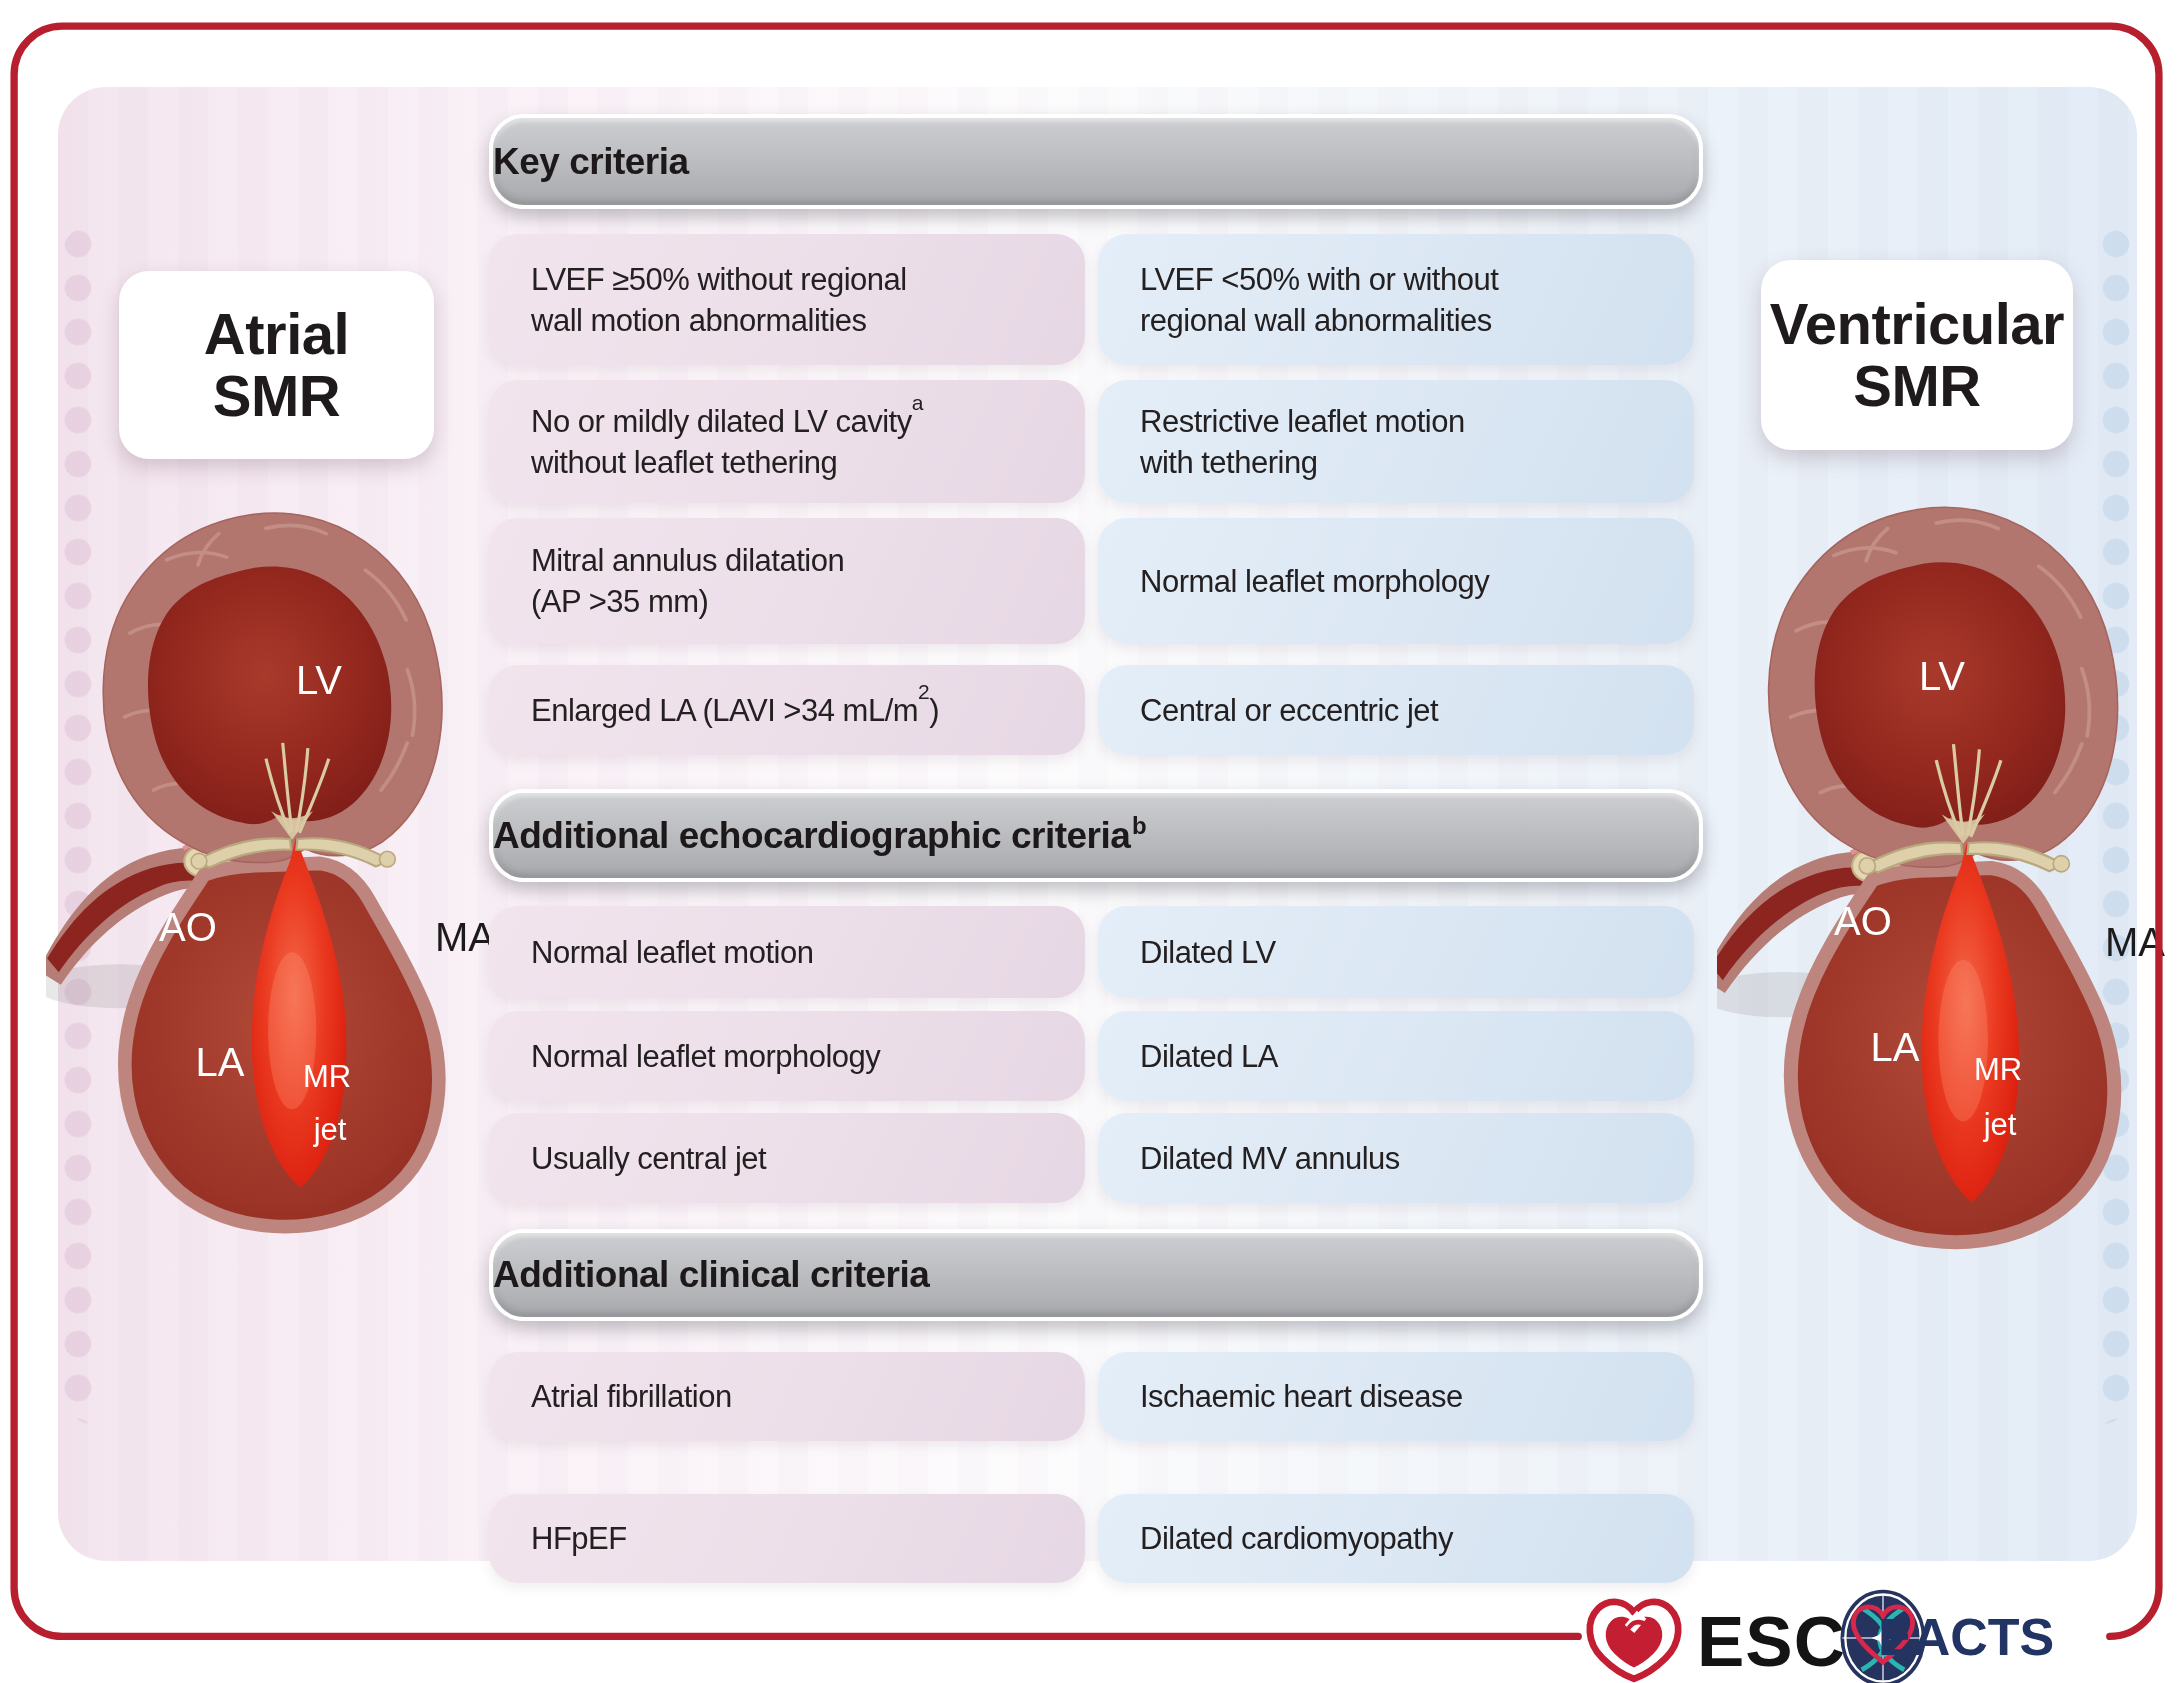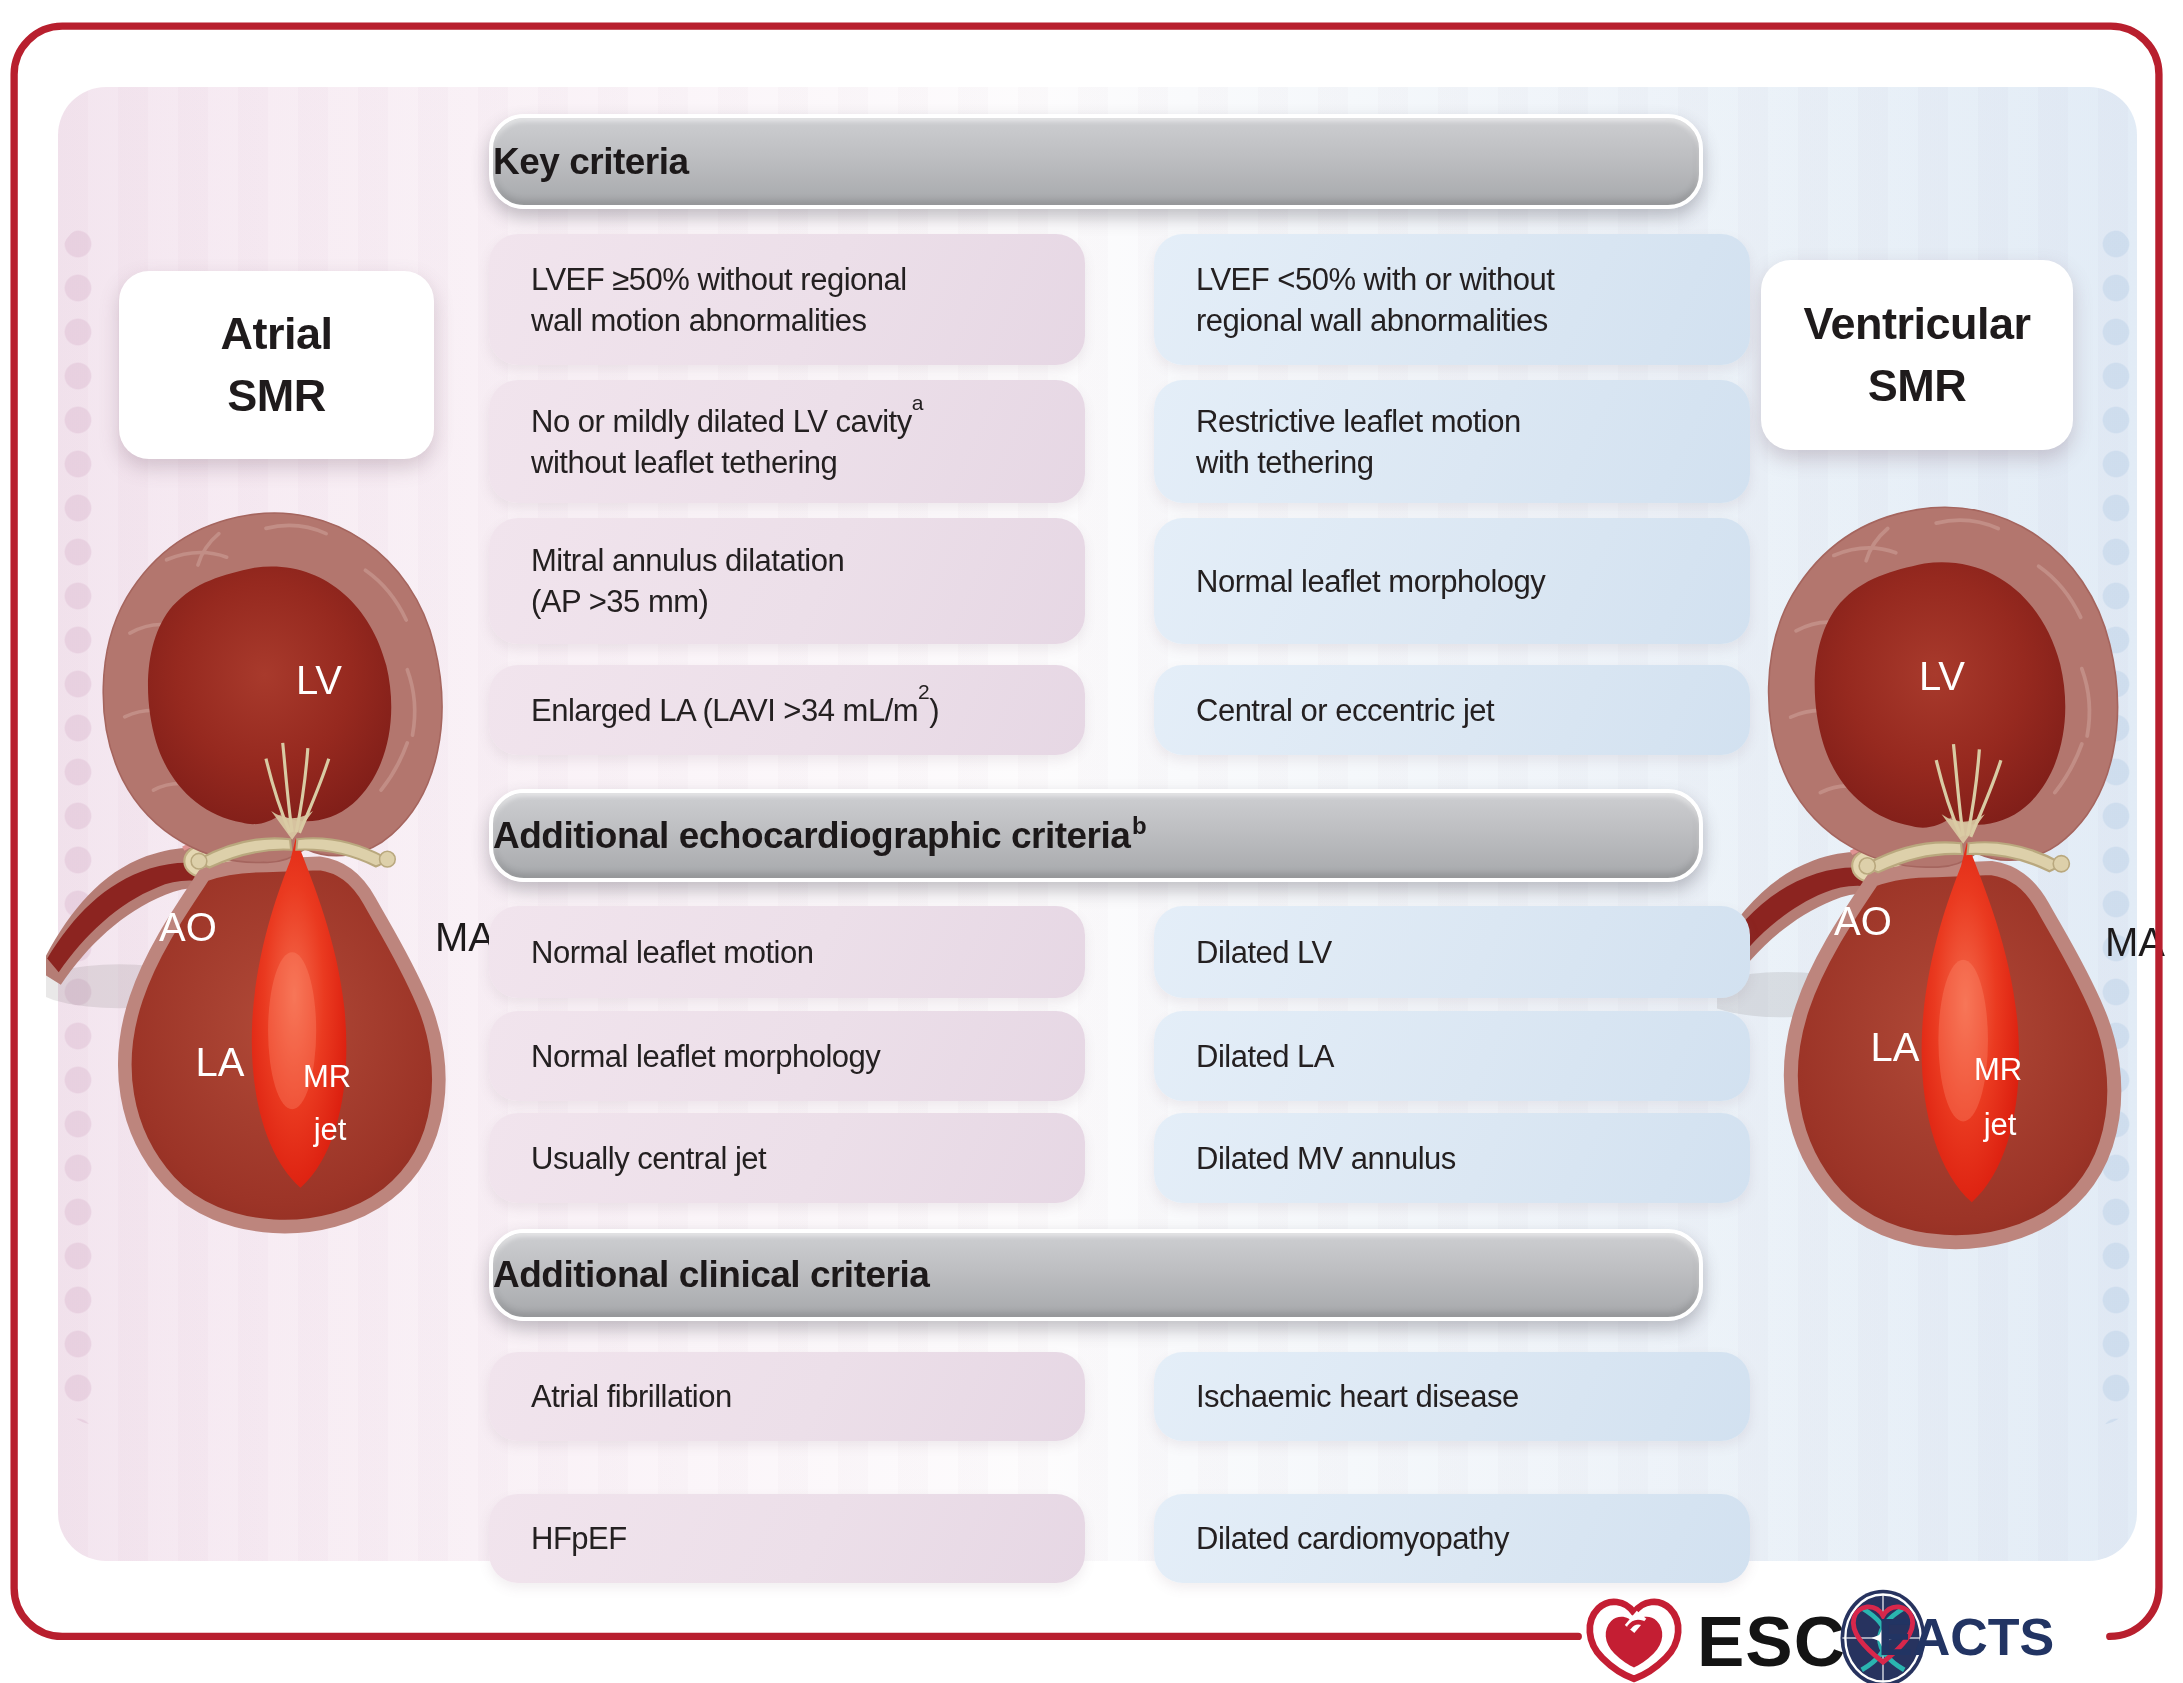--- a/index.html
+++ b/index.html
@@ -46,37 +46,37 @@
   #bar3{top:1229px;height:92px;}
   
   .cell{
     position:absolute;border-radius:29px;box-sizing:border-box;
     display:flex;align-items:center;
     padding-left:42px;padding-right:12px;
     font-size:31px;line-height:41px;letter-spacing:-0.5px;color:#242021;
     box-shadow:0 5.2px 11.5px rgba(120,90,110,.10);
   }
   .cell.pink{left:489px;width:596px;background:linear-gradient(115deg,#f1e4ed 0%,#ecdfe9 55%,#e6d7e4 100%);}
-  .cell.blue{left:1154px;width:596px;background:linear-gradient(115deg,#e4eef8 0%,#dbe7f3 55%,#d2e1f0 100%);}
+  .cell.blue{left:1098px;width:596px;background:linear-gradient(115deg,#e4eef8 0%,#dbe7f3 55%,#d2e1f0 100%);}
   .cell sup{font-size:21px;line-height:0;position:relative;top:-10.5px;}
   .r1{top:234px;height:131px;}
   .r2{top:380px;height:123px;}
   .r3{top:518px;height:126px;}
   .r4{top:665px;height:90px;}
   .r5{top:906px;height:92px;}
   .r6{top:1011px;height:90px;}
   .r7{top:1113px;height:90px;}
   .r8{top:1352px;height:89px;}
   .r9{top:1457px;height:89px;margin-top:37px;}
   
   .side-card{
     position:absolute;background:#ffffff;border-radius:30px;
     box-shadow:0 8.4px 19px rgba(110,80,100,.25);
     display:flex;flex-direction:column;align-items:center;justify-content:center;
-    font-weight:bold;font-size:45px;line-height:62px;color:#1f1b1c;letter-spacing:-0.5px;
+    font-weight:bold;font-size:58px;line-height:62px;color:#1f1b1c;letter-spacing:-0.5px;
   }
   #card-atrial{left:119px;top:271px;width:315px;height:188px;}
   #card-ventricular{left:1761px;top:260px;width:312px;height:190px;}
   
   .heart-svg{position:absolute;width:419px;height:785px;}
   #heart-left{left:46px;top:497px;}
   #heart-right{left:1717px;top:497px;}
   .hlabel{
     position:absolute;transform:translate(-50%,-50%);
     font-size:40px;color:#ffffff;letter-spacing:0px;white-space:nowrap;

